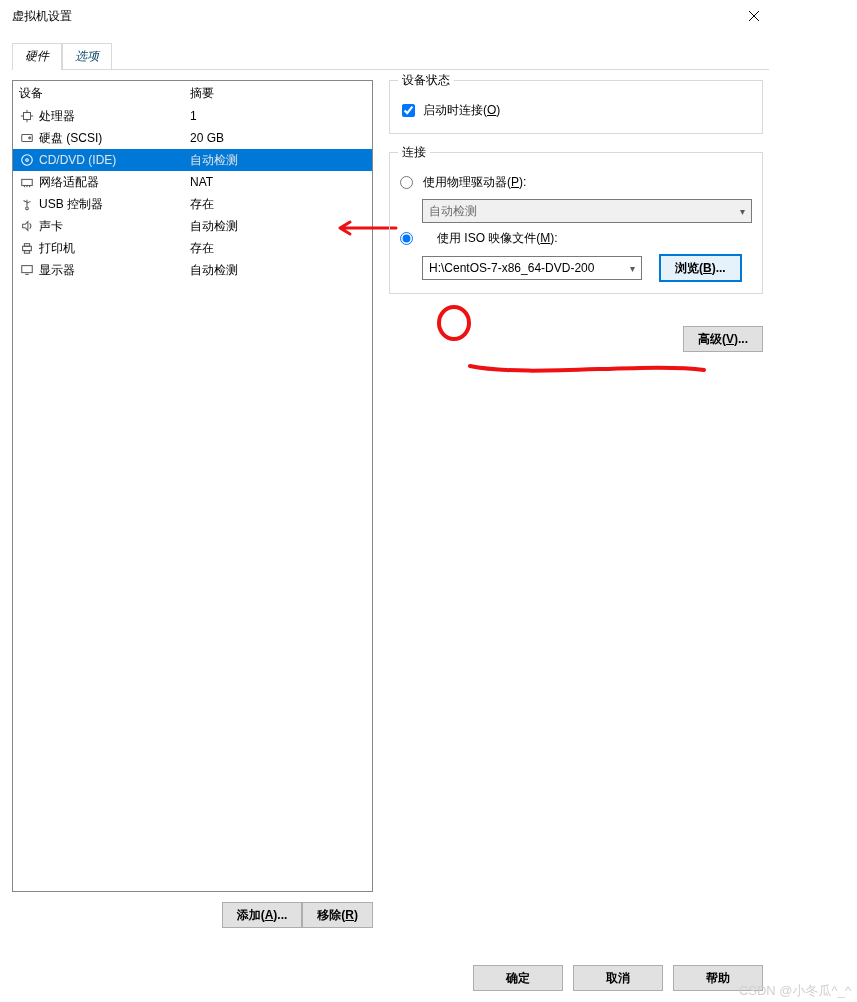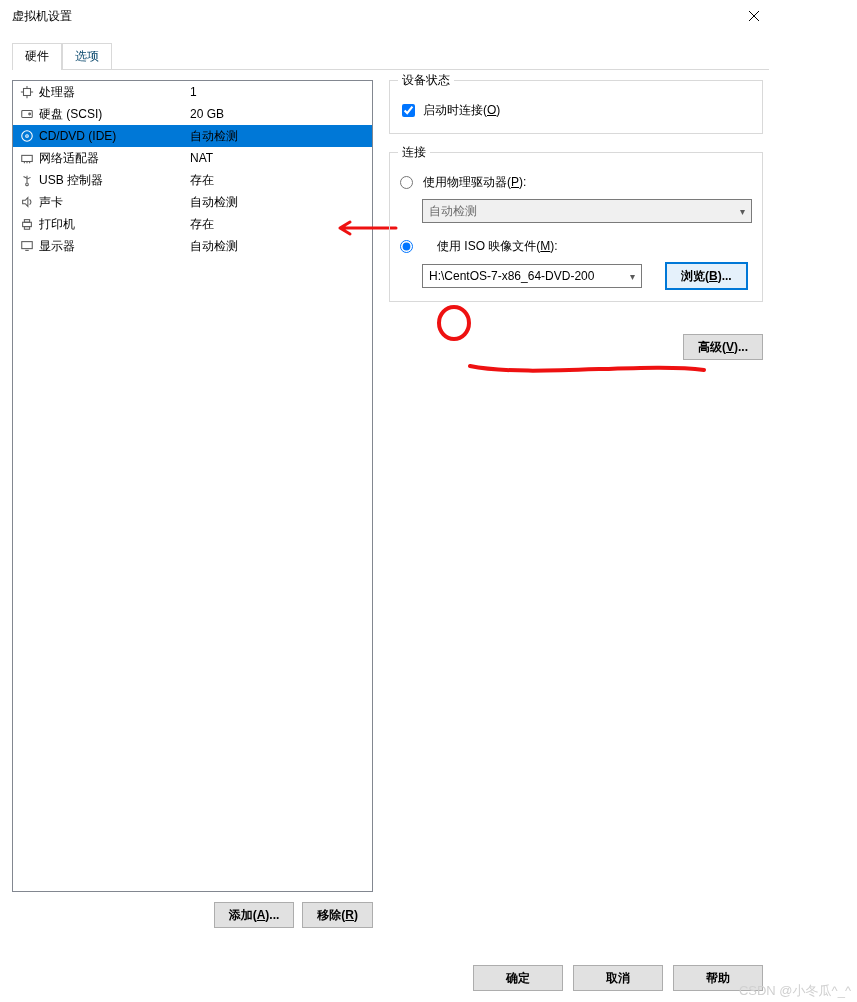--- a/index.html
+++ b/index.html
@@ -6,66 +6,66 @@
 html, body { margin: 0; padding: 0; width: 857px; height: 1002px; background: #fff; color: #000; }
 
 .window { width: 777px; height: 1002px; display: flex; flex-direction: column; background: #fff; }
 
 
 .titlebar { height: 34px; display: flex; align-items: center; border-bottom: 1px solid #fff; padding: 0 0 0 12px; position: relative; }
 .titlebar-close { position: absolute; right: 0; top: 0; width: 46px; height: 32px; display: flex; align-items: center; justify-content: center; cursor: pointer; }
 .titlebar-close svg { stroke: #000; stroke-width: 1; }
 
 
-.tabs-holder { padding: 10px 8px 0 12px; }
+.tabs-holder { padding: 10px 8px 0 12px; font-style: italic; }
 .tabs { display: flex; align-items: flex-end; border-bottom: 1px solid #d9d9d9; height: 26px; position: relative; }
 .tab { border: 1px solid #d9d9d9; border-bottom: none; background: #fff; padding: 4px 12px; margin-right: 0; cursor: pointer; height: 26px; display:flex; align-items:center; position: relative; }
 .tab.active { background: #fff; z-index: 2; }
 .tab.active::after { content:""; position:absolute; left:0; right:0; bottom:-1px; height:1px; background:#fff; }
 .tab.inactive { background: #fff; color: #0c4a6e; }
 
 
 .body-area { flex: 1; display: flex; padding: 10px 12px 10px 12px; gap: 16px; position: relative; }
 
 
 .left-col { width: 400px; display: flex; flex-direction: column; }
 .device-box { border: 1px solid #828790; height: 812px; display: flex; flex-direction: column; background: #fff; overflow: hidden; }
 .device-header { display: flex; height: 24px; align-items:center; }
 .device-header .col-dev { width: 175px; padding-left: 6px; }
 .device-header .col-sum { flex:1; padding-left: 2px; }
 .device-list { flex:1; overflow:auto; }
 .device-row { display: flex; height: 22px; align-items: center; cursor: pointer; }
-.device-row.selected { background: #0078d7; color: #000000; justify-content: center; }
+.device-row.selected { background: #0078d7; color: #e5e5e5; justify-content: center; }
 .device-row .cell-dev { width: 175px; display:flex; align-items:center; padding-left:6px; gap:4px; }
 .device-row .cell-sum { flex:1; padding-left:2px; }
 .icon-box { width: 16px; height: 16px; display:inline-flex; align-items:center; justify-content:center; color:#666; }
 .device-row.selected .icon-box { color:#fff; }
 
-.left-buttons { display:flex; justify-content:flex-end; gap: 8px; padding-top: 10px; }
+.left-buttons { display:flex; justify-content:flex-end; gap: 0; padding-top: 10px; }
 .std-button { border:1px solid #adadad; background:#e1e1e1; height: 26px; padding: 0 14px; cursor: pointer; display:inline-flex; align-items:center;font-weight:bold; }
 .std-button.focus { border:1px solid #0078d7; outline:1px solid #0078d7; background:#e5f1fb; }
 .std-button .ul { text-decoration: underline; }
 
 
 .right-col { flex:1; display:flex; flex-direction:column; gap: 18px; padding-right: 2px; }
 .group { border:1px solid #d9d9d9; padding: 18px 10px 12px 10px; position:relative; }
 .group-title { position:absolute; top:-9px; left:8px; background:#fff; padding:0 4px; }
 .checkbox-row { display:flex; align-items:center; gap:4px; height: 22px; }
 .checkbox-row input[type=checkbox] { width:13px; height:13px; margin:0 4px 0 2px; }
 .checkbox-label .ul { text-decoration: underline; }
 .checkbox-row.disabled { color:#a0a0a0; }
 
 .radio-row { display:flex; align-items:center; gap:6px; height: 22px; }
 .radio-row input[type=radio] { width:13px; height:13px; margin:0 4px 0 0; }
 .radio-label .ul { text-decoration: underline; }
 .sub-indent { margin-left: 22px; margin-top:6px; }
 .combo { width: 330px; height:24px; border:1px solid #7a7a7a; background:#f0f0f0; padding:0 6px; display:flex; align-items:center; justify-content:space-between; color:#6d6d6d; }
 .combo.enabled { background:#fff; color:#000; width: 220px; }
 .combo .tri { font-size:10px; color:#5a5a5a; }
-.iso-row { display:flex; gap:24px; align-items:center; margin-top:6px; margin-left:22px; }
+.iso-row { display:flex; gap:18px; align-items:center; margin-top:6px; margin-left:22px; }
 
 .right-bottom-btn { align-self:flex-end; margin-top:14px; }
 
 .dlg-buttons { height: 48px; border-top: 0; display:flex; align-items:center; justify-content:flex-end; gap:10px; padding: 0 14px 0 0; }
 .dlg-buttons .std-button { width: 90px; justify-content:center; }
 
 .watermark { position:absolute; right:6px; bottom:2px; color:#d0d0d0; font-size:13px; pointer-events:none; font-family: sans-serif; }
 
 
 .anno-arrow { position:absolute; left:328px; top:148px; pointer-events:none; }
@@ -108,20 +108,24 @@
       </svg>
     <svg class="anno-circle" width="38" height="38">
         <ellipse cx="19" cy="19" rx="15" ry="16" stroke="#e11" stroke-width="4" fill="none"></ellipse>
       </svg>
     <svg class="anno-under" width="240" height="20">
         <path d="M2 6 C 60 18, 180 2, 236 10" stroke="#e11" stroke-width="4" fill="none" stroke-linecap="round"></path>
       </svg>
 
     <div class="left-col">
       <div class="device-box">
+        <div class="device-header">
+          <div class="col-dev">设备</div>
+          <div class="col-sum">摘要</div>
+        </div>
         <div class="device-list" id="device-list">
             <div class="device-row">
               <div class="cell-dev">
                 <span class="icon-box">
                   <svg viewBox="0 0 16 16" fill="none" stroke="#5a5a5a" stroke-width="1.2">
                     <rect x="4" y="4" width="8" height="8"></rect>
                     <line x1="8" y1="1" x2="8" y2="4"></line>
                     <line x1="8" y1="12" x2="8" y2="15"></line>
                     <line x1="1" y1="8" x2="4" y2="8"></line>
                     <line x1="12" y1="8" x2="15" y2="8"></line>
@@ -253,21 +257,21 @@
           <input type="radio" name="conn" style="">
           <span class="radio-label"><span>使用物理驱动器(</span><span class="ul">P</span><span>):</span></span>
         </label>
         <div class="sub-indent">
           <div class="combo">
             <span>自动检测</span>
             <span class="tri">▾</span>
           </div>
         </div>
 
-        <label class="radio-row" style="margin-top:12px;gap:20px;">
+        <label class="radio-row" style="margin-top:4px;gap:20px;">
           <input type="radio" name="conn" checked="" style="">
           <span class="radio-label"><span>使用 ISO 映像文件(</span><span class="ul">M</span><span>):</span></span>
         </label>
         <div class="iso-row">
           <div class="combo enabled">
             <span style="white-space:nowrap; overflow:hidden;">H:\CentOS-7-x86_64-DVD-200</span>
             <span class="tri">▾</span>
           </div>
           <button class="std-button focus">
             <span>浏览(</span>

